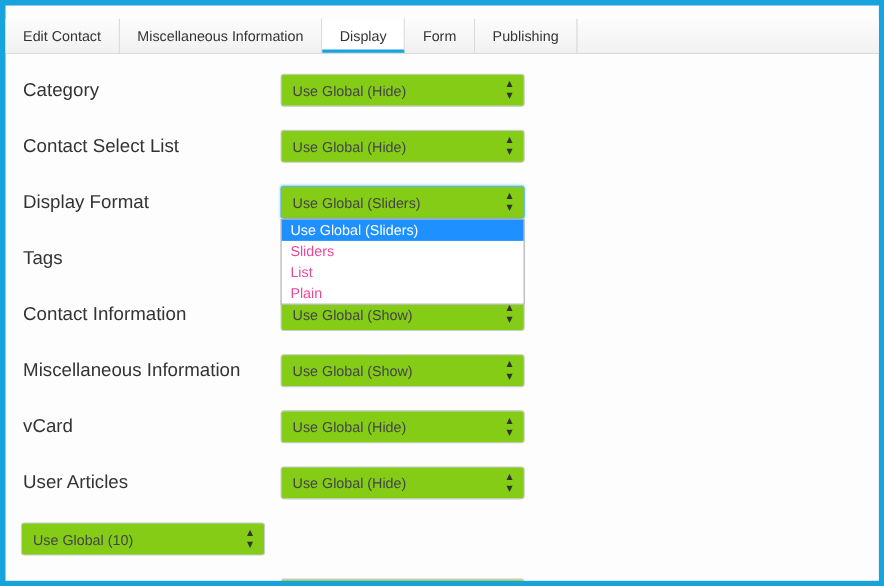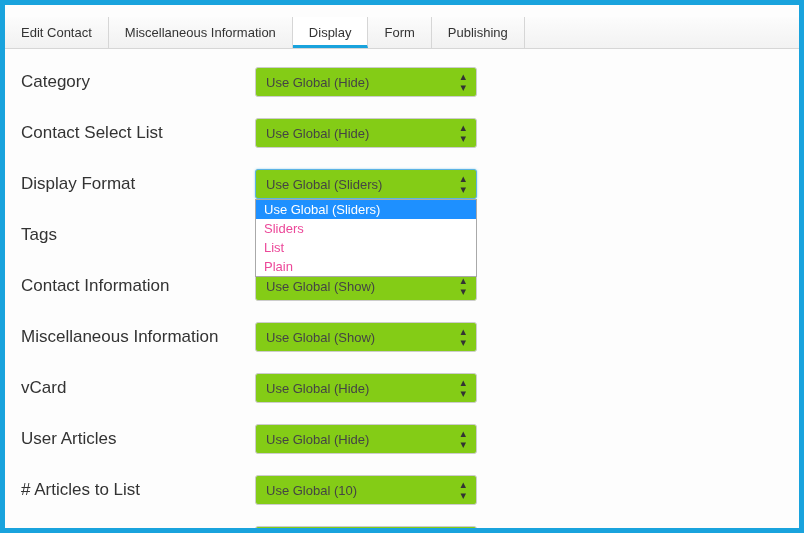--- a/index.html
+++ b/index.html
@@ -200,21 +200,20 @@
       <div class="field-label">User Articles</div>
       <div class="select-wrap">
         <div class="select-box">
           <span>Use Global (Hide)</span>
           <span class="caret">▴<br>▾</span>
         </div>
       </div>
     </div>
 
     <div class="field-row">
-      <div class="field-label"># Articles to List</div>
       <div class="select-wrap">
         <div class="select-box">
           <span>Use Global (10)</span>
           <span class="caret">▴<br>▾</span>
         </div>
       </div>
     </div>
 
     <div class="field-row">
       <div class="field-label">User Profile</div>

